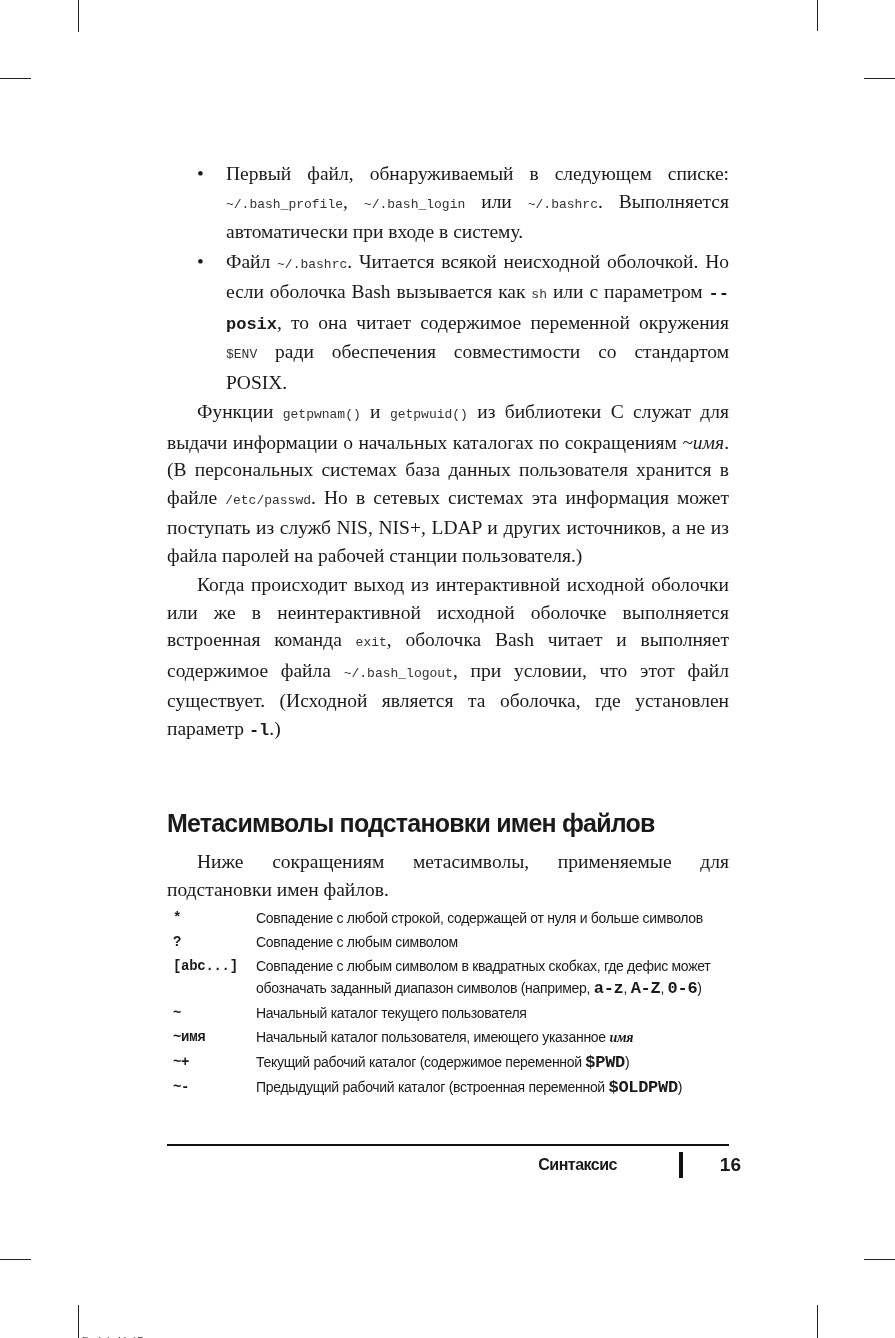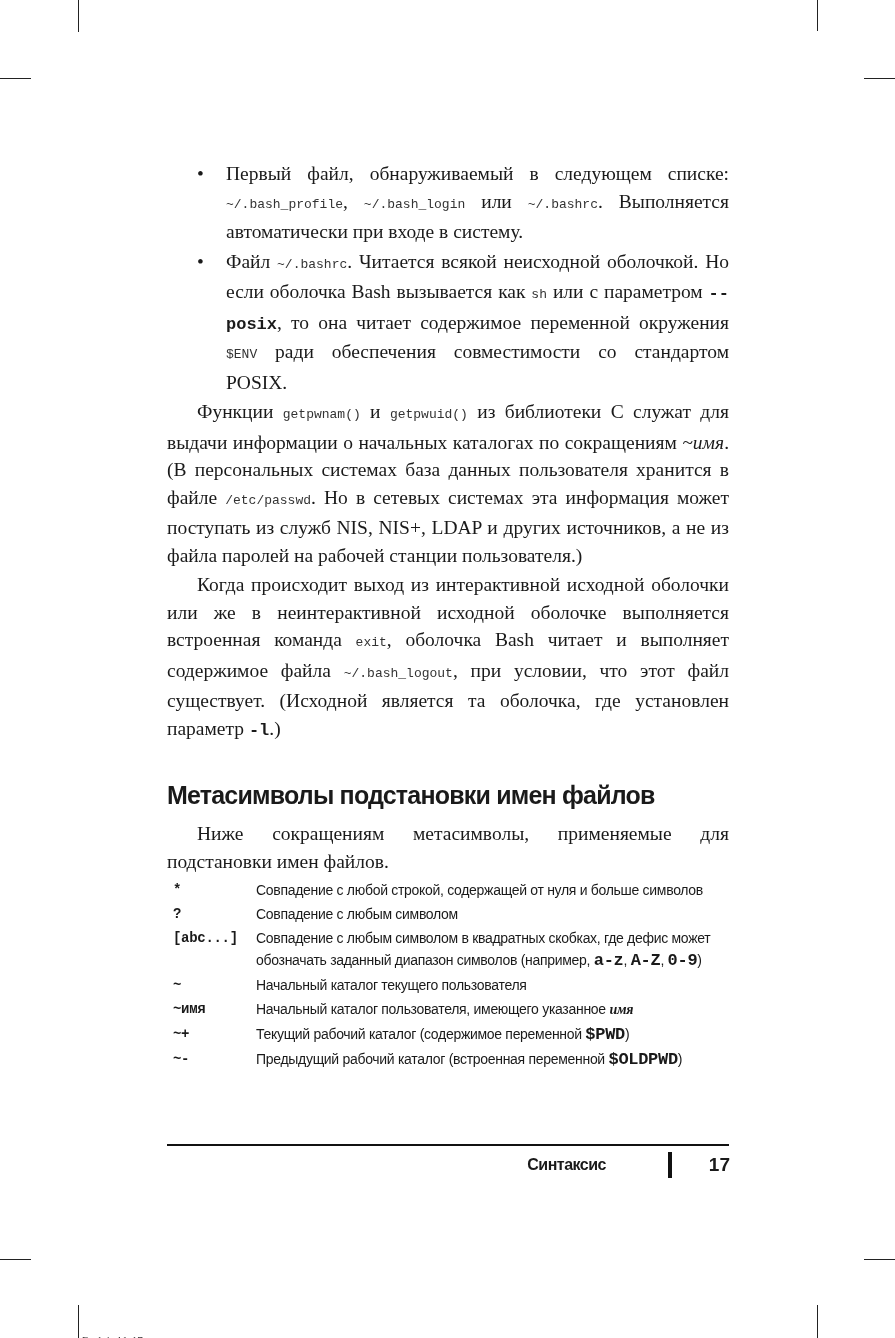--- a/index.html
+++ b/index.html
@@ -6,27 +6,27 @@
   body { width: 895px; height: 1338px; position: relative; overflow: hidden; color: #1a1a1a; }
   .mark { position: absolute; background: #222; }
   .page { position: absolute; left: 167px; top: 160px; width: 562px; font-family: "Liberation Serif", "DejaVu Serif", serif; font-size: 19.5px; line-height: 27.5px; }
   .mono { font-family: "Liberation Mono", "DejaVu Sans Mono", monospace; font-size: 13px; color: #333; }
   .mono-b { font-family: "Liberation Mono", "DejaVu Sans Mono", monospace; font-size: 17px; font-weight: bold; text-align: center; }
   .it { font-style: italic; }
   .p { text-align: justify; text-indent: 30px; margin: 0 0 2px 0; }
   ul.bullets { list-style: none; margin: 0 0 2px 0; padding: 0; }
   ul.bullets li { position: relative; padding-left: 59px; text-align: justify; margin-bottom: 2px; }
   ul.bullets li .dot { position: absolute; left: 30px; top: 0; }
-  h2 { font-family: "Liberation Sans", "DejaVu Sans", sans-serif; font-weight: bold; font-size: 25px; letter-spacing: -0.8px; margin: 36px 0 10px 0; line-height: 30px; }
+  h2 { font-family: "Liberation Sans", "DejaVu Sans", sans-serif; font-weight: bold; font-size: 25px; letter-spacing: -0.8px; margin: 64px 0 10px 0; line-height: 30px; }
   .meta-table { margin-top: 4px; font-family: "Liberation Sans", "DejaVu Sans", sans-serif; font-size: 14px; line-height: 22px; letter-spacing: -0.3px; }
   .row { display: flex; margin-bottom: 2px; }
   .row .sym { width: 83px; flex: none; font-family: "Liberation Mono", "DejaVu Sans Mono", monospace; font-weight: bold; font-size: 14px; padding-left: 6px; }
   .row .desc { flex: 1; }
   .footer-rule { position: absolute; left: 167px; top: 1144px; width: 562px; height: 2px; background: #111; }
-  .footer { position: absolute; top: 1152px; left: 168px; width: 562px; height: 30px; font-family: "Liberation Sans", "DejaVu Sans", sans-serif; font-weight: bold; }
+  .footer { position: absolute; top: 1152px; left: 179px; width: 562px; height: 30px; font-family: "Liberation Sans", "DejaVu Sans", sans-serif; font-weight: bold; }
   .footer .section { position: absolute; right: 124px; top: 4px; font-size: 16px; letter-spacing: -0.5px; }
   .footer .bar { position: absolute; right: 58px; top: 0; width: 4px; height: 26px; background: #111; }
   .footer .num { position: absolute; right: 0; top: 2px; font-size: 19px; }
   .slug { position: absolute; top: 1311px; font-family: "Liberation Serif", serif; font-size: 11px; color: #333; }
 </style>
 </head>
 <body>
 
 <div class="mark" style="left:78px;top:0;width:1px;height:32px;"></div>
 <div class="mark" style="left:817px;top:0;width:1px;height:31px;"></div>
@@ -53,21 +53,21 @@
     <div class="row">
         <span class="sym">*</span>
         <span class="desc"><span>Совпадение с любой строкой, содержащей от нуля и больше символов</span></span>
       </div>
     <div class="row">
         <span class="sym">?</span>
         <span class="desc"><span>Совпадение с любым символом</span></span>
       </div>
     <div class="row">
         <span class="sym">[abc...]</span>
-        <span class="desc"><span>Совпадение с любым символом в квадратных скобках, где дефис может обозначать заданный диапазон символов (например, </span><span class="mono-b">a-z</span><span>, </span><span class="mono-b">A-Z</span><span>, </span><span class="mono-b">0-9</span><span>)</span></span>
+        <span class="desc"><span>Совпадение с любым символом в квадратных скобках, где дефис может обозначать заданный диапазон символов (например, </span><span class="mono-b">a-z</span><span>, </span><span class="mono-b">A-Z</span><span>, </span><span class="mono-b">0-6</span><span>)</span></span>
       </div>
     <div class="row">
         <span class="sym">~</span>
         <span class="desc"><span>Начальный каталог текущего пользователя</span></span>
       </div>
     <div class="row">
         <span class="sym">~имя</span>
         <span class="desc"><span>Начальный каталог пользователя, имеющего указанное </span><span style="font-weight: bold; font-style: italic; font-family: &quot;Liberation Serif&quot;, serif;">имя</span></span>
       </div>
     <div class="row">
@@ -78,17 +78,17 @@
         <span class="sym">~-</span>
         <span class="desc"><span>Предыдущий рабочий каталог (встроенная переменной </span><span class="mono-b">$OLDPWD</span><span>)</span></span>
       </div>
   </div>
 </div>
 
 <div class="footer-rule"></div>
 <div class="footer">
   <span class="section">Синтаксис</span>
   <span class="bar"></span>
-  <span class="num">17</span>
+  <span class="num">16</span>
 </div>
 
 <div class="slug" style="left:82px; white-space:pre;margin-top:23px;">Bash.indd  17</div>
 <div class="slug" style="right:104px; white-space:pre;margin-top:36px;">18.07.2017   17:49:56</div>
 
 </body></html>

